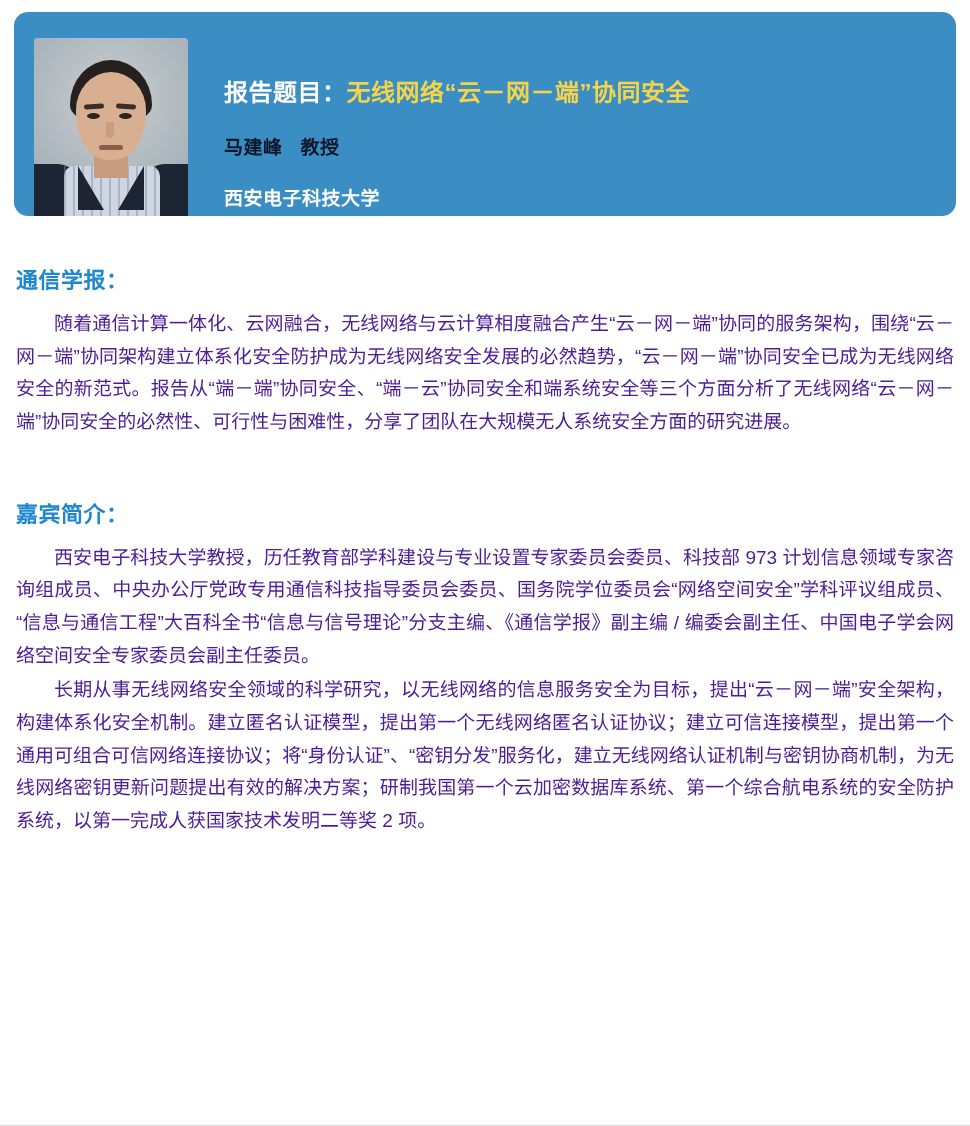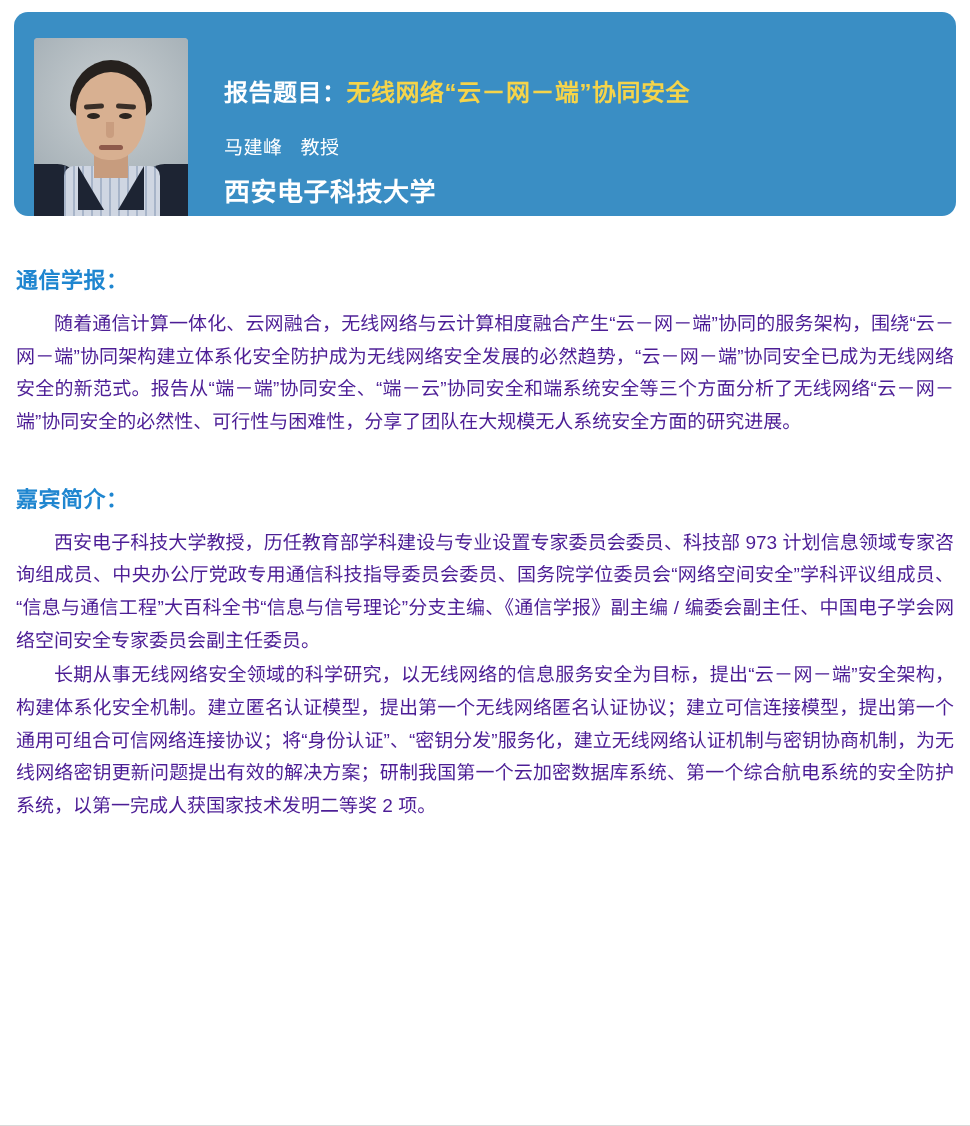--- a/index.html
+++ b/index.html
@@ -151,28 +151,28 @@
     font-size: 24px;
     font-weight: bold;
     letter-spacing: 0.5px;
     line-height: 1.4;
     margin-bottom: 22px;
   }
   .talk-label { color: #ffffff; }
   .talk-title { color: #f5d44a; }
   .speaker-name {
     font-size: 19px;
-    font-weight: normal;
-    color: #ffffff;
-    margin-bottom: 12px;
+    font-weight: bold;
+    color: #0f172a;
+    margin-bottom: 24px;
     letter-spacing: 0.5px;
   }
   .speaker-name .title-sep { display: inline-block; width: 18px; }
   .speaker-affil {
-    font-size: 26px;
+    font-size: 19px;
     font-weight: bold;
     color: #ffffff;
     letter-spacing: 0.5px;
   }
 
   
   .section {
     margin-top: 46px;
   }
   .section-heading {
@@ -187,21 +187,21 @@
     line-height: 1.72;
     color: #4c1d95;
     text-align: justify;
     text-justify: inter-ideograph;
     margin: 0 2px 0 2px;
   }
   .body-text p {
     margin: 0 0 2px 0;
     text-indent: 2em;
   }
-  .section + .section { margin-top: 42px; }
+  .section + .section { margin-top: 57px; }
 
   .bottom-rule {
     position: absolute;
     left: 0;
     bottom: 0;
     width: 970px;
     height: 1px;
     background: #d9d9d9;
   }
 </style>

